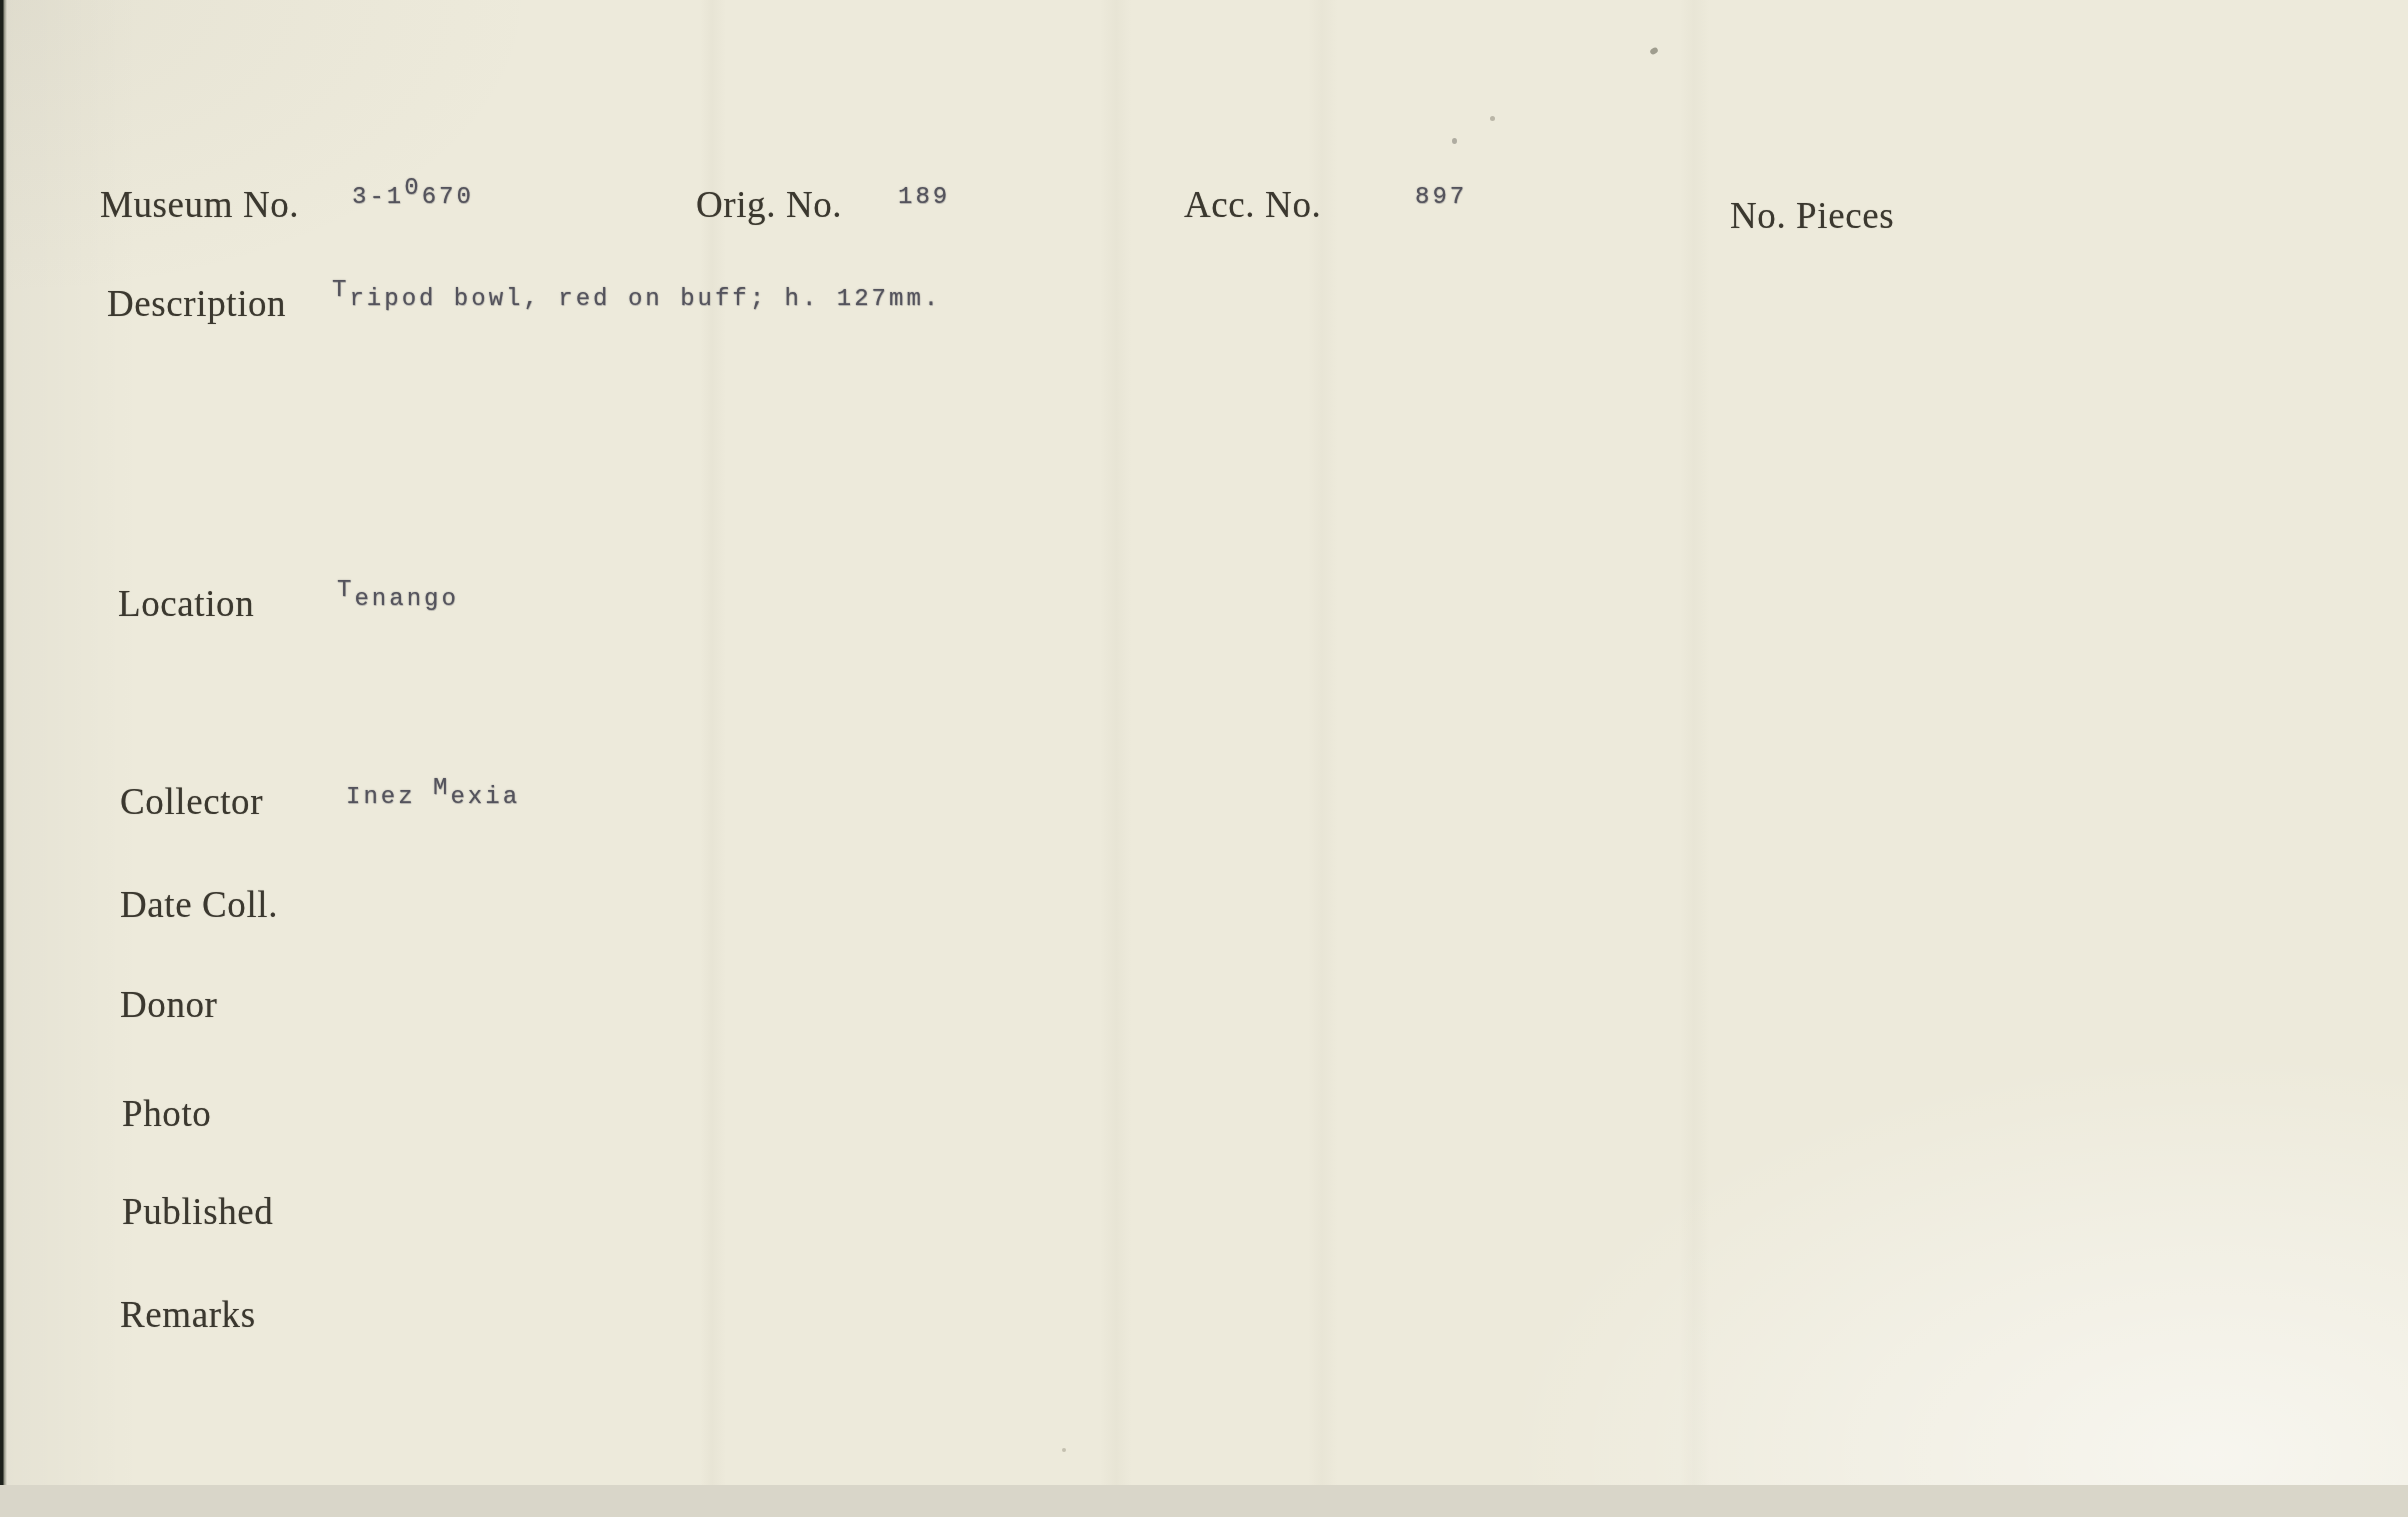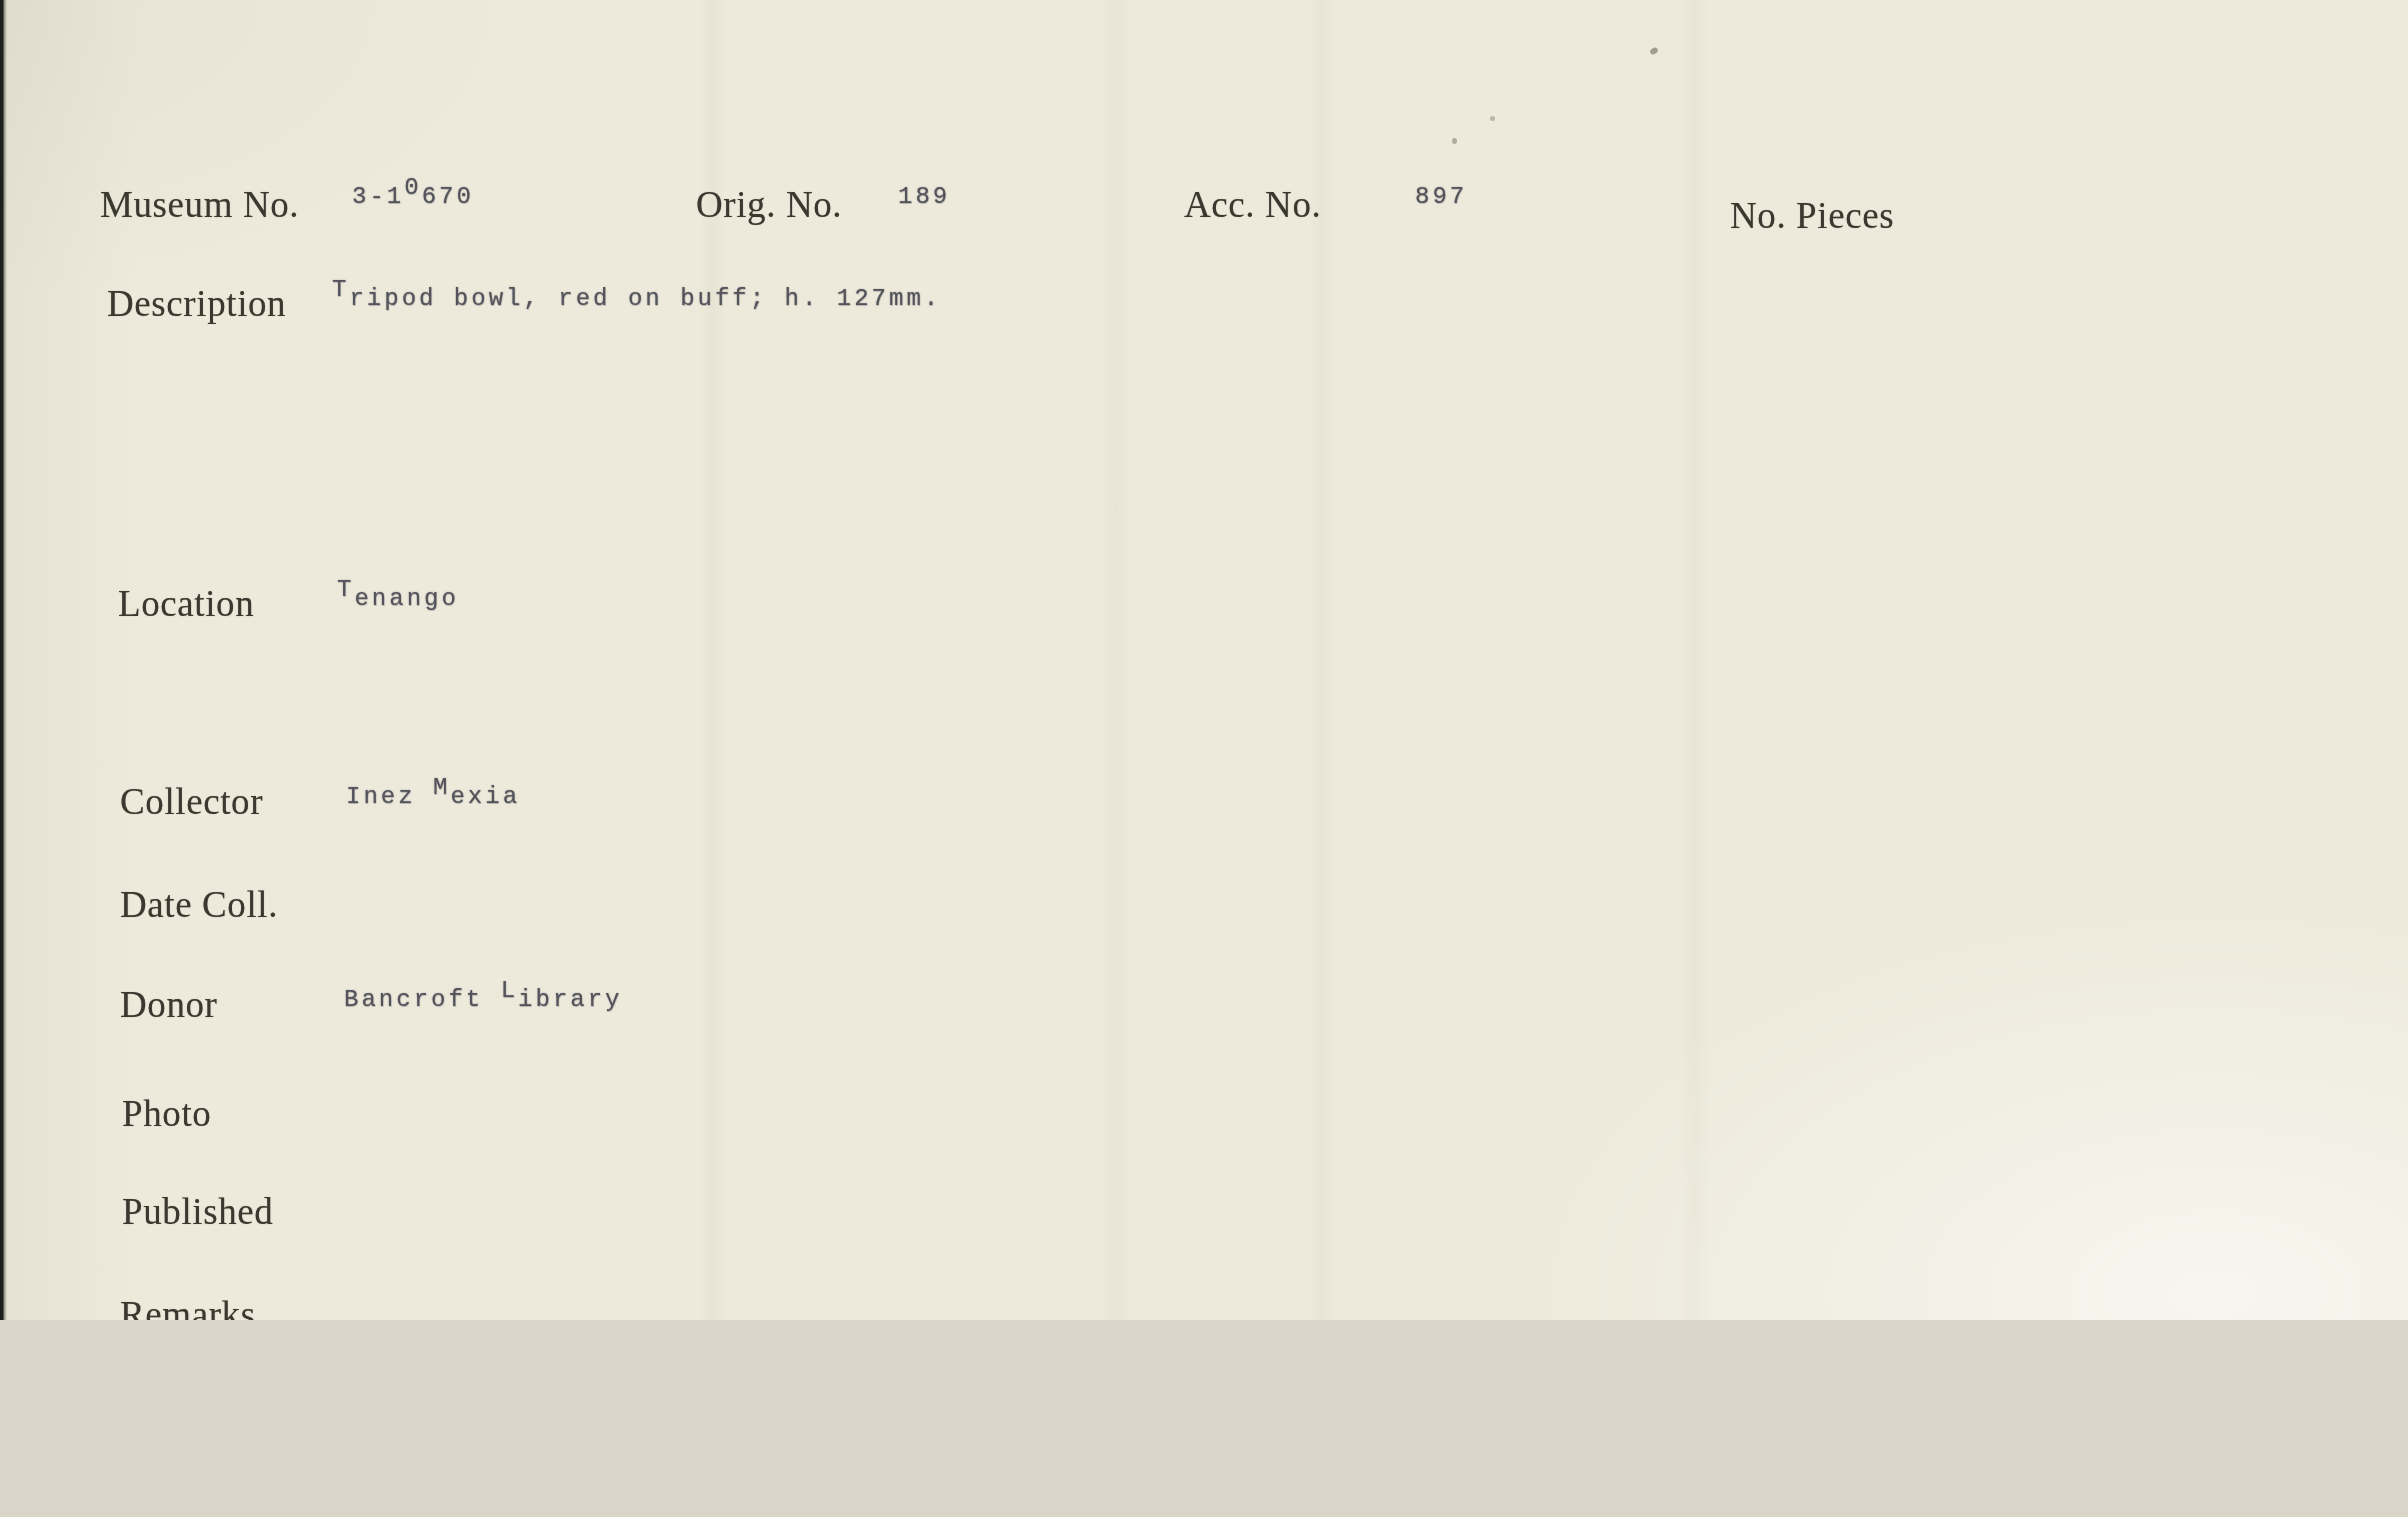--- a/index.html
+++ b/index.html
@@ -3,21 +3,21 @@
 <meta charset="utf-8">
 <style>
   html, body {
     margin: 0;
     padding: 0;
     background: #d9d6c9;
   }
   .card {
     position: relative;
     width: 2408px;
-    height: 1320px;
+    height: 1485px;
     overflow: hidden;
     font-family: "Liberation Serif", "DejaVu Serif", serif;
     background:
       radial-gradient(ellipse 1100px 620px at 92% 98%, rgba(255,255,255,0.55), rgba(255,255,255,0) 65%),
       radial-gradient(ellipse 900px 500px at 0% 0%, rgba(120,115,95,0.06), rgba(120,115,95,0) 60%),
       linear-gradient(90deg, rgba(0,0,0,0.035), rgba(0,0,0,0) 140px),
       linear-gradient(90deg, rgba(0,0,0,0) 700px, rgba(130,125,100,0.05) 712px, rgba(0,0,0,0) 726px),
       linear-gradient(90deg, rgba(0,0,0,0) 1100px, rgba(130,125,100,0.05) 1116px, rgba(0,0,0,0) 1132px),
       linear-gradient(90deg, rgba(0,0,0,0) 1308px, rgba(130,125,100,0.045) 1322px, rgba(0,0,0,0) 1338px),
       linear-gradient(90deg, rgba(0,0,0,0) 1680px, rgba(130,125,100,0.045) 1694px, rgba(0,0,0,0) 1710px),
@@ -93,21 +93,20 @@
   <div class="label" style="left:118px; top:584px;">Location</div>
   <div class="typed" style="left:337px; top:586px;"><span class="raised">T</span><span>e</span><span>n</span><span>a</span><span>n</span><span>g</span><span>o</span></div>
 
   <div class="label" style="left:120px; top:782px;">Collector</div>
   <div class="typed" style="left:346px; top:784px;text-align:center;"><span>I</span><span>n</span><span>e</span><span>z</span><span> </span><span class="raised">M</span><span>e</span><span>x</span><span>i</span><span>a</span></div>
 
   <div class="label" style="left:120px; top:885px;">Date Coll.</div>
   <div class="typed" style="left:346px; top:886px;"></div>
 
   <div class="label" style="left:120px; top:985px;">Donor</div>
-  <div class="typed" style="left:344px; top:987px;"><span>B</span><span>a</span><span>n</span><span>c</span><span>r</span><span>o</span><span>f</span><span>t</span><span> </span><span class="raised">L</span><span>i</span><span>b</span><span>r</span><span>a</span><span>r</span><span>y</span></div>
 
   <div class="label" style="left:122px; top:1094px;">Photo</div>
   <div class="typed" style="left:344px; top:1095px;"></div>
 
   <div class="label" style="left:122px; top:1192px;">Published</div>
   <div class="typed" style="left:344px; top:1193px;"></div>
 
   <div class="label" style="left:120px; top:1295px;">Remarks</div>
   <div class="typed" style="left:344px; top:1296px;"></div>
 

